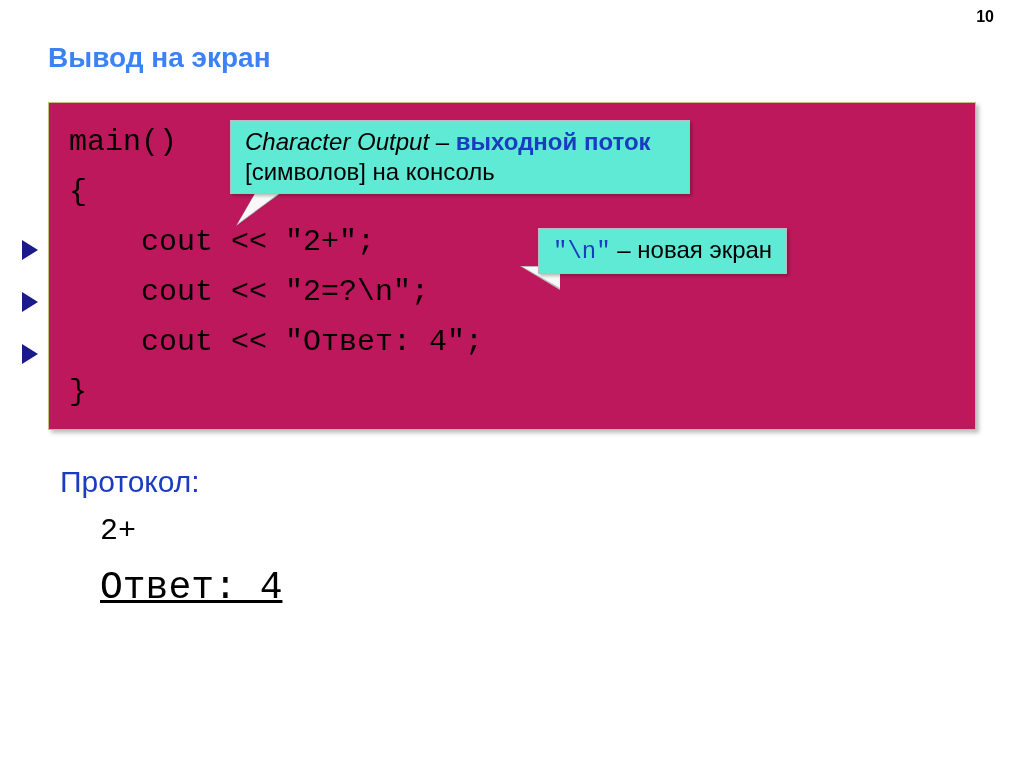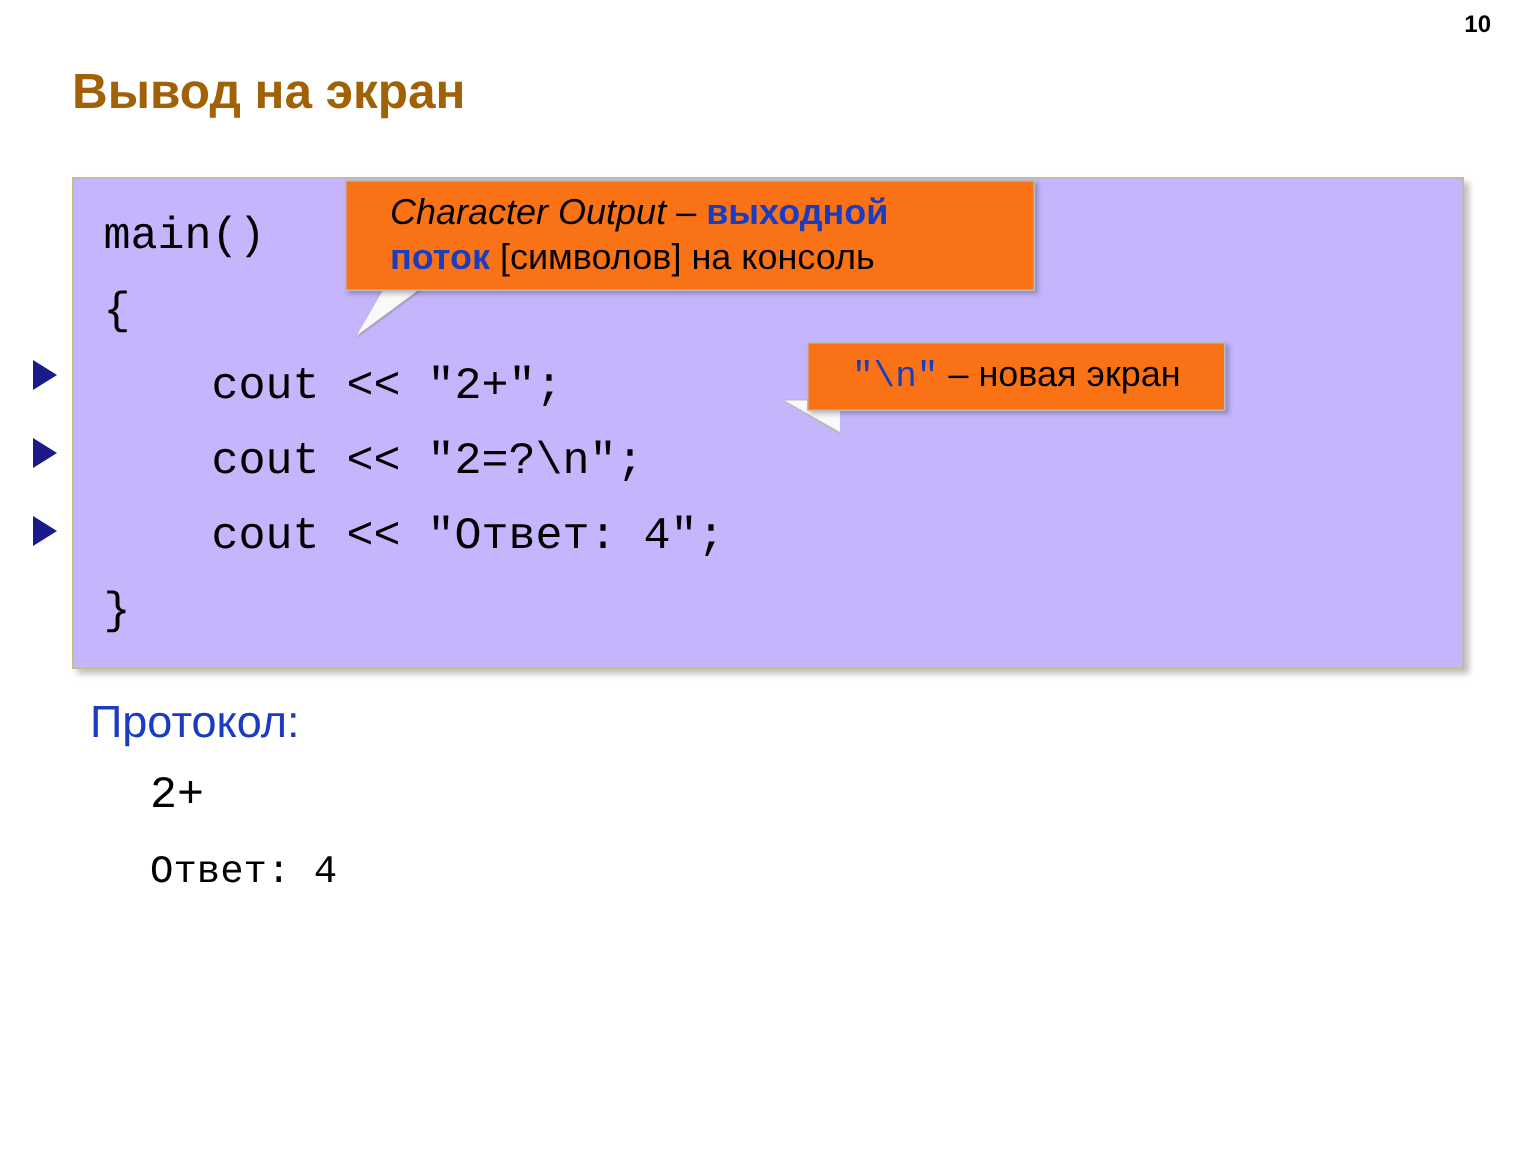--- a/index.html
+++ b/index.html
@@ -16,31 +16,31 @@
     top: 8px;
     right: 30px;
     font-size: 16px;
     font-weight: bold;
     color: #000;
   }
   .title {
     position: absolute;
     top: 42px;
     left: 48px;
-    font-size: 33px;
+    font-size: 28px;
     font-weight: bold;
-    color: #a16207;
+    color: #3b82f6;
   }
   .code-block {
     position: absolute;
-    top: 118px;
+    top: 102px;
     left: 48px;
     width: 928px;
     height: 328px;
-    background: #c4b5fd;
+    background: #be185d;
     border: 1px solid #c0c080;
     box-shadow: 3px 3px 4px rgba(0,0,0,0.25);
     padding: 14px 20px 14px 20px;
   }
   .code-line {
     font-family: "Courier New", monospace;
     font-size: 30px;
     line-height: 50px;
     color: #000;
     white-space: pre;
@@ -51,24 +51,24 @@
     width: 0; height: 0;
     border-top: 10px solid transparent;
     border-bottom: 10px solid transparent;
     border-left: 16px solid #1a1a8a;
   }
   .b1 { top: 240px; }
   .b2 { top: 292px; }
   .b3 { top: 344px; }
   .callout {
     position: absolute;
-    background: #f97316;
+    background: #5eead4;
     border: 1px solid #bbb;
     box-shadow: 2px 2px 3px rgba(0,0,0,0.25);
-    padding: 6px 29px;
+    padding: 6px 14px;
     font-size: 24px;
     line-height: 30px;
   }
   .callout1 {
     top: 120px;
     left: 230px;
     width: 460px;
   }
   .callout1 .italic { font-style: italic; color: #000; }
   .callout1 .bold-blue { font-weight: bold; color: #1a3cc0; }
@@ -130,21 +130,22 @@
     top: 514px;
     left: 100px;
     font-family: "Courier New", monospace;
     font-size: 30px;
   }
   .protocol-line2 {
     position: absolute;
     top: 566px;
     left: 100px;
     font-family: "Courier New", monospace;
-    font-size: 26px;
+    font-size: 38px;
+    text-decoration: underline;
   }
 </style>
 </head>
 <body>
 
 <div class="page-number">10</div>
 <div class="title">Вывод на экран</div>
 
 <div class="bullet b1"></div>
 <div class="bullet b2"></div>

